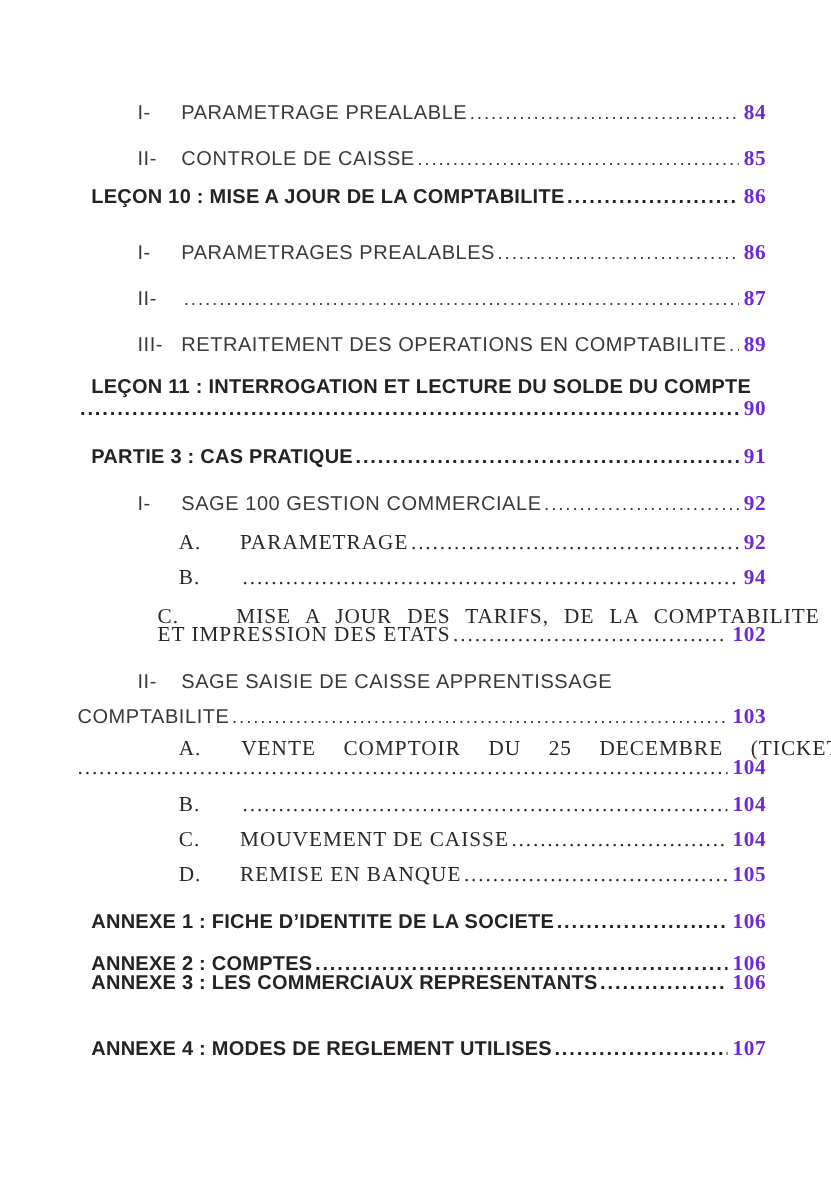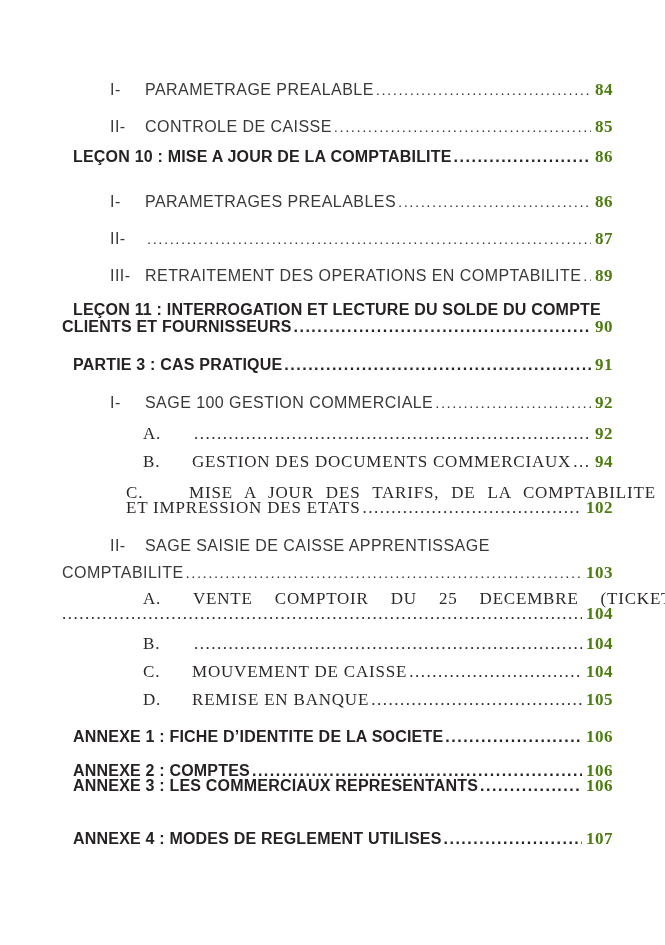--- a/index.html
+++ b/index.html
@@ -53,21 +53,21 @@
     margin-left:2px;
     letter-spacing:1.5px;
   }
   .l1 .leader { font-size:15px; }
   .pagenum {
     flex:none;
     font-family:"Liberation Serif", serif;
     font-weight:700;
     font-size:17px;
     letter-spacing:0.5px;
-    color:#4d7c0f;
+    color:#6d28d9;
     padding-left:4px;
   }
 </style>
 </head>
 <body>
 
 <div class="page">
 
   <div class="row l1" style="top:80px;left:110px;width:503px;">
     <span class="marker">I-</span>
@@ -106,47 +106,46 @@
     <span class="marker">III-</span>
     <span class="label">RETRAITEMENT DES OPERATIONS EN COMPTABILITE</span>
     <span class="leader">................................................................................................................................................................</span>
     <span class="pagenum">89</span>
   </div>
 
   <div class="row boldrow" style="top:300px;left:73px;width:545px;">
     <span class="label">LEÇON 11 : INTERROGATION ET LECTURE DU SOLDE DU COMPTE</span>
   </div>
   <div class="row boldrow" style="top:317px;left:62px;width:551px;">
-    <span class="label">CLIENTS ET FOURNISSEURS</span>
     <span class="leader">................................................................................................................................................................</span>
     <span class="pagenum">90</span>
   </div>
 
   <div class="row boldrow" style="top:355px;left:73px;width:540px;">
     <span class="label">PARTIE 3 : CAS PRATIQUE</span>
     <span class="leader">................................................................................................................................................................</span>
     <span class="pagenum">91</span>
   </div>
 
   <div class="row l1" style="top:393px;left:110px;width:503px;">
     <span class="marker">I-</span>
     <span class="label">SAGE 100 GESTION COMMERCIALE</span>
     <span class="leader">................................................................................................................................................................</span>
     <span class="pagenum">92</span>
   </div>
 
   <div class="row serifrow" style="top:424px;left:143px;width:470px;">
     <span class="marker">A.</span>
+    <span class="label">PARAMETRAGE</span>
     <span class="leader">................................................................................................................................................................</span>
     <span class="pagenum">92</span>
   </div>
 
   <div class="row serifrow" style="top:452px;left:143px;width:470px;">
     <span class="marker">B.</span>
-    <span class="label">GESTION DES DOCUMENTS COMMERCIAUX</span>
     <span class="leader">................................................................................................................................................................</span>
     <span class="pagenum">94</span>
   </div>
 
   <div class="row serifrow" style="top:483px;left:126px;width:487px;">
     <span class="marker mw63">C.</span>
     <span class="label ws7">MISE A JOUR DES TARIFS, DE LA COMPTABILITE</span>
   </div>
   <div class="row serifrow" style="top:498px;left:126px;width:487px;">
     <span class="label">ET IMPRESSION DES ETATS</span>

